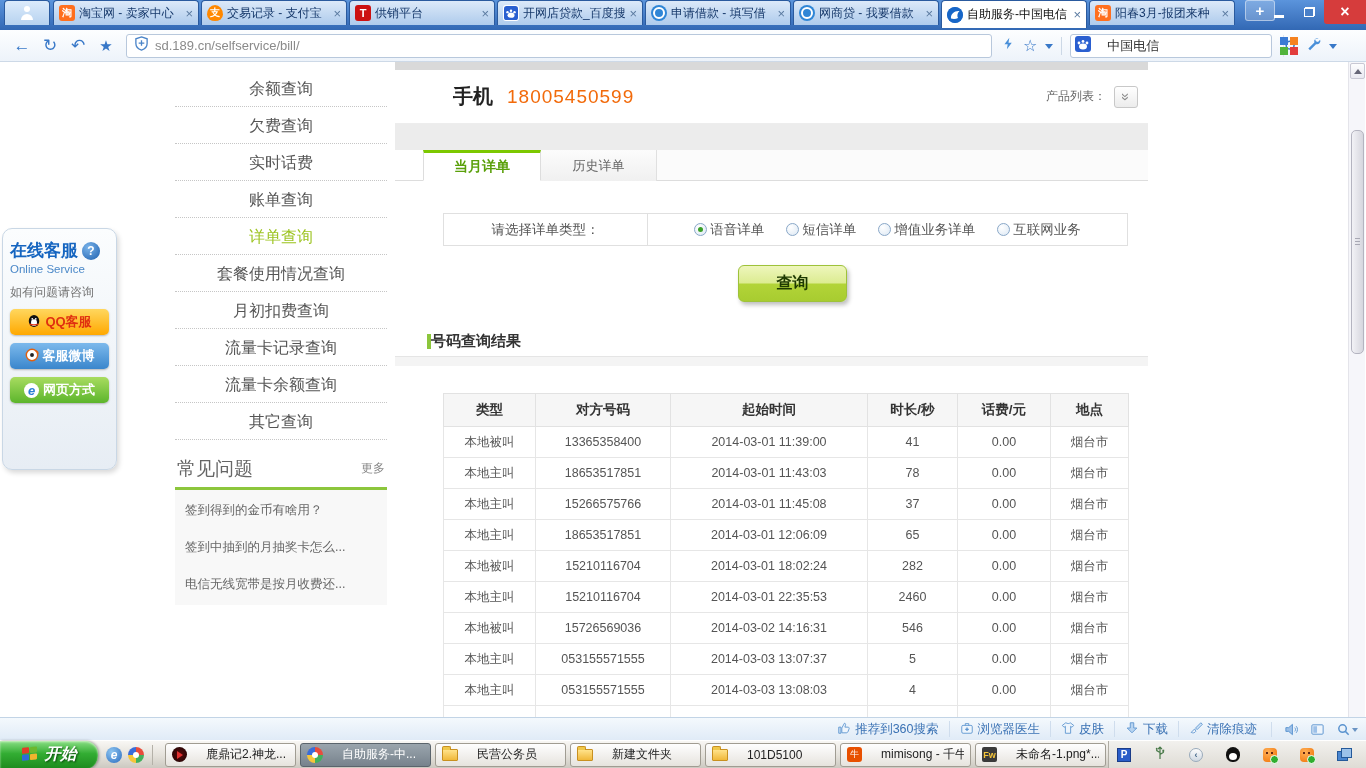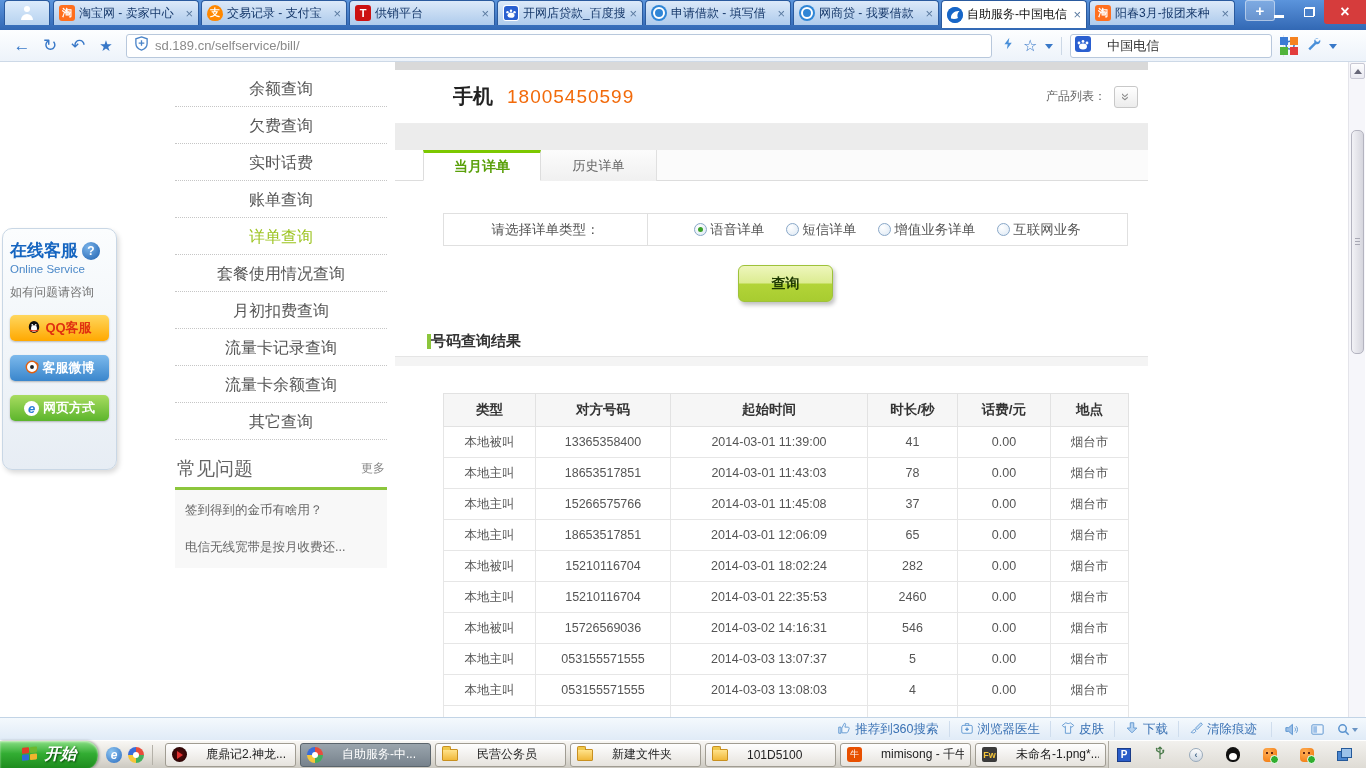--- a/index.html
+++ b/index.html
@@ -74,21 +74,21 @@
     background:linear-gradient(#fbfdfe,#e7edf4); border:1px solid #c9d7e5; border-radius:10px;
     box-shadow:2px 3px 5px rgba(0,0,0,.15); padding:10px 7px; }
   .svc-titlerow { display:flex; align-items:center; gap:4px; }
   .svc-title { font-size:17px; font-weight:bold; color:#1565c0; }
   .globe { width:18px; height:18px; border-radius:50%; background:radial-gradient(circle at 35% 30%,#7ab4ea,#1d5fae);
     color:#fff; font-size:12px; font-weight:bold; display:flex; align-items:center; justify-content:center; }
   .globe::before { content:"?"; }
   .svc-sub { font-size:11.5px; color:#4a88c8; margin-top:1px; }
   .svc-tip { font-size:12px; color:#707070; margin-top:9px; }
   .svc-btn { height:26px; border-radius:5px; display:flex; align-items:center; justify-content:center; gap:4px;
-    font-size:13px; font-weight:bold; margin-top:14px; box-shadow:0 1px 2px rgba(0,0,0,.25); }
+    font-size:13px; font-weight:bold; margin-top:8px; box-shadow:0 1px 2px rgba(0,0,0,.25); }
   .svc-btn.qq { background:linear-gradient(#ffd75e,#ffa800); color:#e03010; }
   .svc-btn.weibo { background:linear-gradient(#7cb9ec,#3a86cc); color:#fff; }
   .svc-btn.web { background:linear-gradient(#a8dc60,#5cb52c); color:#fff; }
   .ie-e { width:15px; height:15px; border-radius:50%; background:#fff; color:#2a7fd4; font-style:italic;
     font-weight:bold; font-size:13px; display:flex; align-items:center; justify-content:center; }
   .ie-e::before { content:"e"; }
 
   
   .side-menu { position:absolute; left:175px; top:8px; width:212px; }
   .menu-item { height:37px; line-height:37px; text-align:center; font-size:16px; color:#555;
@@ -128,24 +128,24 @@
   .dtabs-fill { position:absolute; left:262px; top:0; width:491px; height:30px; background:#fbfbfb; }
   .filter-box { position:absolute; left:48px; top:151px; width:685px; height:33px; border:1px solid #e0e0e0; display:flex; }
   .filter-label { width:204px; border-right:1px solid #e0e0e0; display:flex; align-items:center; justify-content:center;
     font-size:13.5px; color:#555; }
   .filter-opts { flex:1; display:flex; align-items:center; justify-content:center; gap:22px; }
   .opt { display:flex; align-items:center; gap:3px; font-size:13.5px; color:#555; }
   .radio { width:13px; height:13px; border-radius:50%; border:1px solid #8aa8c8;
     background:radial-gradient(circle at 35% 30%,#fff,#dce8f4); position:relative; }
   .opt.selected .radio::after { content:""; position:absolute; left:3px; top:3px; width:5px; height:5px;
     border-radius:50%; background:#3aa02a; }
-  .query-btn { position:absolute; left:343px; top:203px; width:95px; height:37px; border-radius:6px;
+  .query-btn { position:absolute; left:343px; top:203px; width:109px; height:37px; border-radius:6px;
     background:linear-gradient(#eef6bc 0%,#dcec92 48%,#b2d438 52%,#a8cc30 100%);
     border:1px solid #9ec23a; box-shadow:2px 3px 4px rgba(0,0,0,.25);
-    display:flex; align-items:center; justify-content:center; font-size:14px; font-weight:bold; color:#1e3a02; }
+    display:flex; align-items:center; justify-content:center; font-size:16px; font-weight:bold; color:#1e3a02; }
   .result-header { position:absolute; left:32px; top:268px; height:22px; display:flex; align-items:center; gap:0; }
   .greenbar { width:4px; height:15px; background:#8cc63c; }
   .result-title { font-size:15px; font-weight:bold; color:#333; }
   .result-rule { position:absolute; left:0; top:294px; width:753px; height:1px; background:#e5e5e5; }
   .result-band { position:absolute; left:0; top:295px; width:753px; height:9px; background:#f4f4f4; }
   table.data { position:absolute; left:48px; top:331px; width:685px; border-collapse:collapse; table-layout:fixed; }
   table.data th { height:33px; background:#f6f6f6; border:1px solid #e2e2e2; font-size:13.5px; font-weight:bold; color:#333; }
   table.data td { height:31px; border:1px solid #e6e6e6; font-size:12.5px; color:#555; text-align:center; }
 
   
@@ -400,20 +400,21 @@
       <div class="menu-item">其它查询</div>
     </div>
 
     <div class="faq">
       <div class="faq-head">
         <span class="faq-title">常见问题</span>
         <span class="faq-more">更多</span>
       </div>
       <div class="faq-list">
         <div class="faq-item">签到得到的金币有啥用？</div>
+        <div class="faq-item">签到中抽到的月抽奖卡怎么...</div>
         <div class="faq-item">电信无线宽带是按月收费还...</div>
       </div>
     </div>
 
     <div class="main-panel">
       <div class="panel-topbar"></div>
       <div class="phone-header">
         <span class="phone-label">手机</span>
         <span class="phone-number">18005450599</span>
         <span class="ph-spacer"></span>

